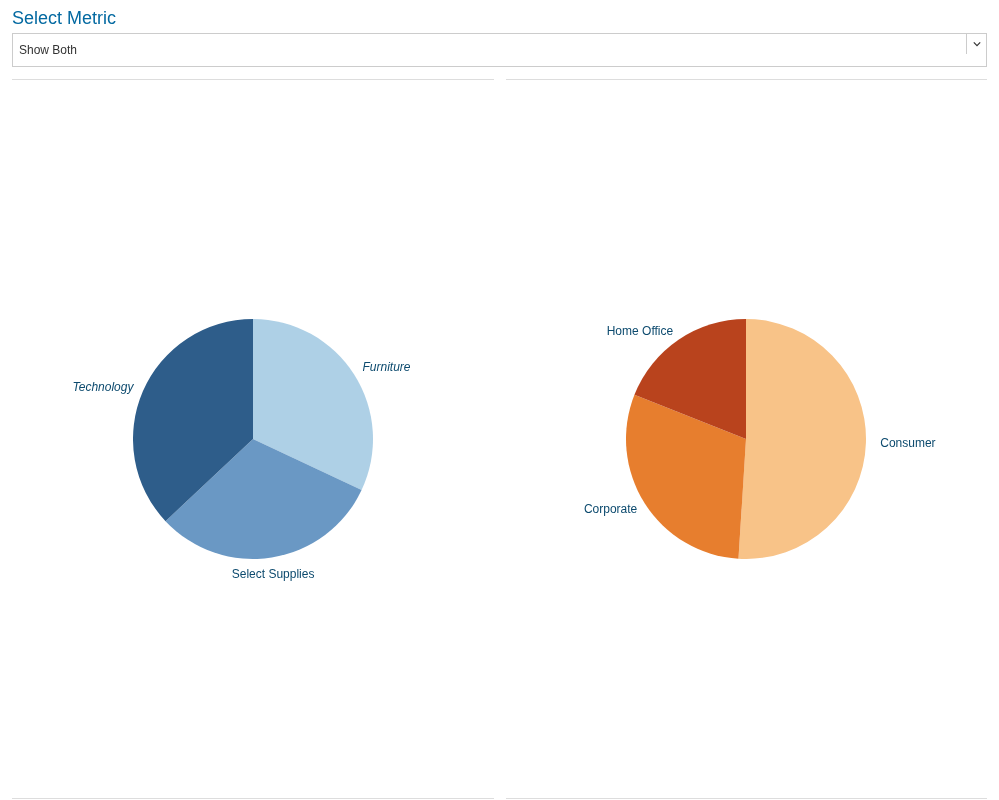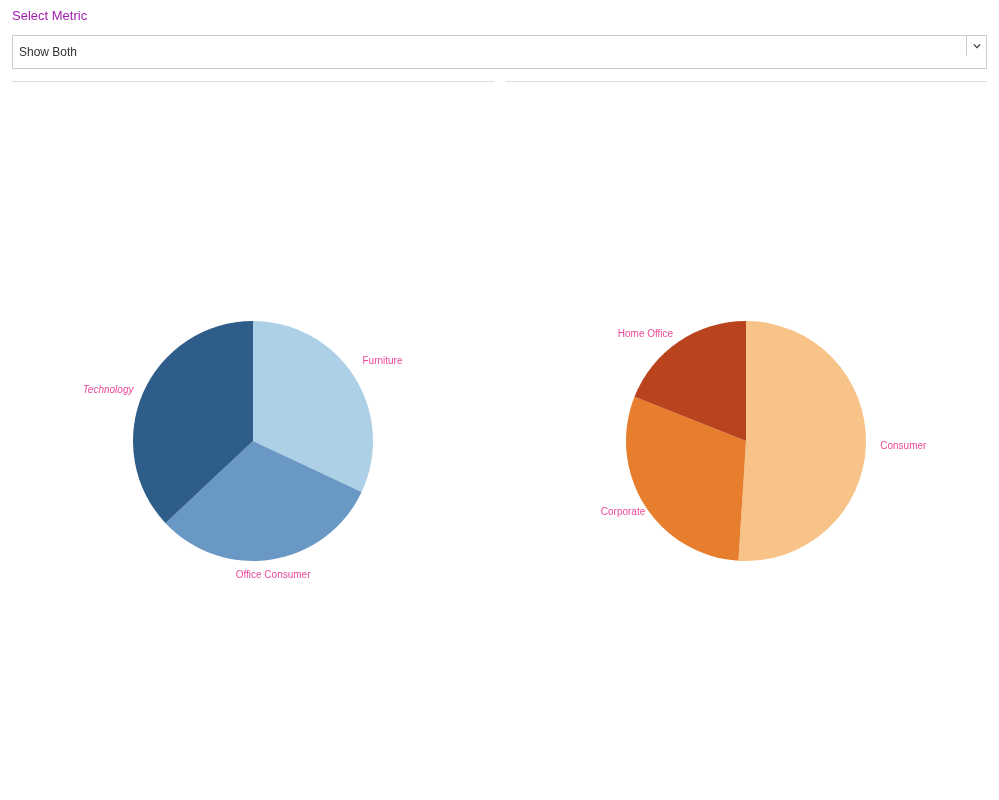--- a/index.html
+++ b/index.html
@@ -13,23 +13,23 @@
       background: #ffffff;
       width: 999px;
       height: 800px;
       position: relative;
       overflow: hidden;
     }
     .control-bar {
       padding: 8px 12px 4px 12px;
     }
     .control-label {
-      font-size: 13px;
-      color: #a21caf;
-      margin-bottom: 12px;
+      font-size: 18px;
+      color: #0369a1;
+      margin-bottom: 4px;
       display: block;
     }
     .dropdown {
       width: 100%;
       height: 22px;
       border: 1px solid #ccc;
       background: #fff;
       display: flex;
       align-items: center;
       justify-content: space-between;
@@ -79,22 +79,22 @@
       position: absolute;
       left: 50%;
       top: 50%;
       transform: translate(-50%, -50%);
     }
     .pie-svg {
       display: block;
     }
     .slice-label {
       position: absolute;
-      font-size: 10px;
-      color: #ec4899;
+      font-size: 12px;
+      color: #0c4a6e;
       white-space: nowrap;
     }
   </style>
 </head>
 <body>
 
 <div class="control-bar">
   <label class="control-label">Select Metric</label>
   <div class="dropdown">
     <span class="dropdown-value">Show Both</span>
@@ -108,32 +108,32 @@
 
 <div class="charts-area">
 
   <div class="chart-panel">
     <div class="pie-wrap" id="pie-0" style="width: 240px; height: 240px;">
         <svg class="pie-svg" width="240" height="240">
           <path d="M 120 120 L 120.00000000000001 0 A 120 120 0 0 1 228.57924629592233 171.09351498780873 Z" fill="#aed0e6"></path>
           <path d="M 120 120 L 228.57924629592233 171.09351498780873 A 120 120 0 0 1 32.523764709430594 202.1456527114426 Z" fill="#6a98c4"></path>
           <path d="M 120 120 L 32.523764709430594 202.1456527114426 A 120 120 0 0 1 119.99999999999997 0 Z" fill="#2e5d8a"></path>
         </svg>
-        <div class="slice-label" style="left: 229.763px; top: 39px; transform: translate(0px, -50%);">Furniture</div>
-        <div class="slice-label" style="left: 140.336px; top: 248.399px; transform: translate(-50%, 0px);">Office Consumer</div>
+        <div class="slice-label" style="left: 229.763px; top: 48px; transform: translate(0px, -50%); font-style: italic;">Furniture</div>
+        <div class="slice-label" style="left: 140.336px; top: 248.399px; transform: translate(-50%, 0px);">Select Supplies</div>
         <div class="slice-label" style="left: 0.691899px; top: 68.3708px; transform: translate(-100%, -50%); font-style: italic;">Technology</div>
       </div>
   </div>
 
   <div class="chart-panel">
     <div class="pie-wrap" id="pie-1" style="width: 240px; height: 240px;">
         <svg class="pie-svg" width="240" height="240">
           <path d="M 120 120 L 120.00000000000001 0 A 120 120 0 1 1 112.46513765648241 239.76320741139259 Z" fill="#f8c388"></path>
           <path d="M 120 120 L 112.46513765648241 239.76320741139259 A 120 120 0 0 1 8.426821693409806 75.8250536778387 Z" fill="#e77e2e"></path>
           <path d="M 120 120 L 8.426821693409806 75.8250536778387 A 120 120 0 0 1 119.99999999999997 0 Z" fill="#b9431d"></path>
         </svg>
         <div class="slice-label" style="left: 254px; top: 124.083px; transform: translate(0px, -50%);">Consumer</div>
-        <div class="slice-label" style="left: 19px; top: 189.657px; transform: translate(-100%, -50%);">Corporate</div>
+        <div class="slice-label" style="left: 11px; top: 189.657px; transform: translate(-100%, -50%);">Corporate</div>
         <div class="slice-label" style="left: 46.9292px; top: 12.4795px; transform: translate(-100%, -50%);">Home Office</div>
       </div>
   </div>
 
 </div>
 
 </body></html>

